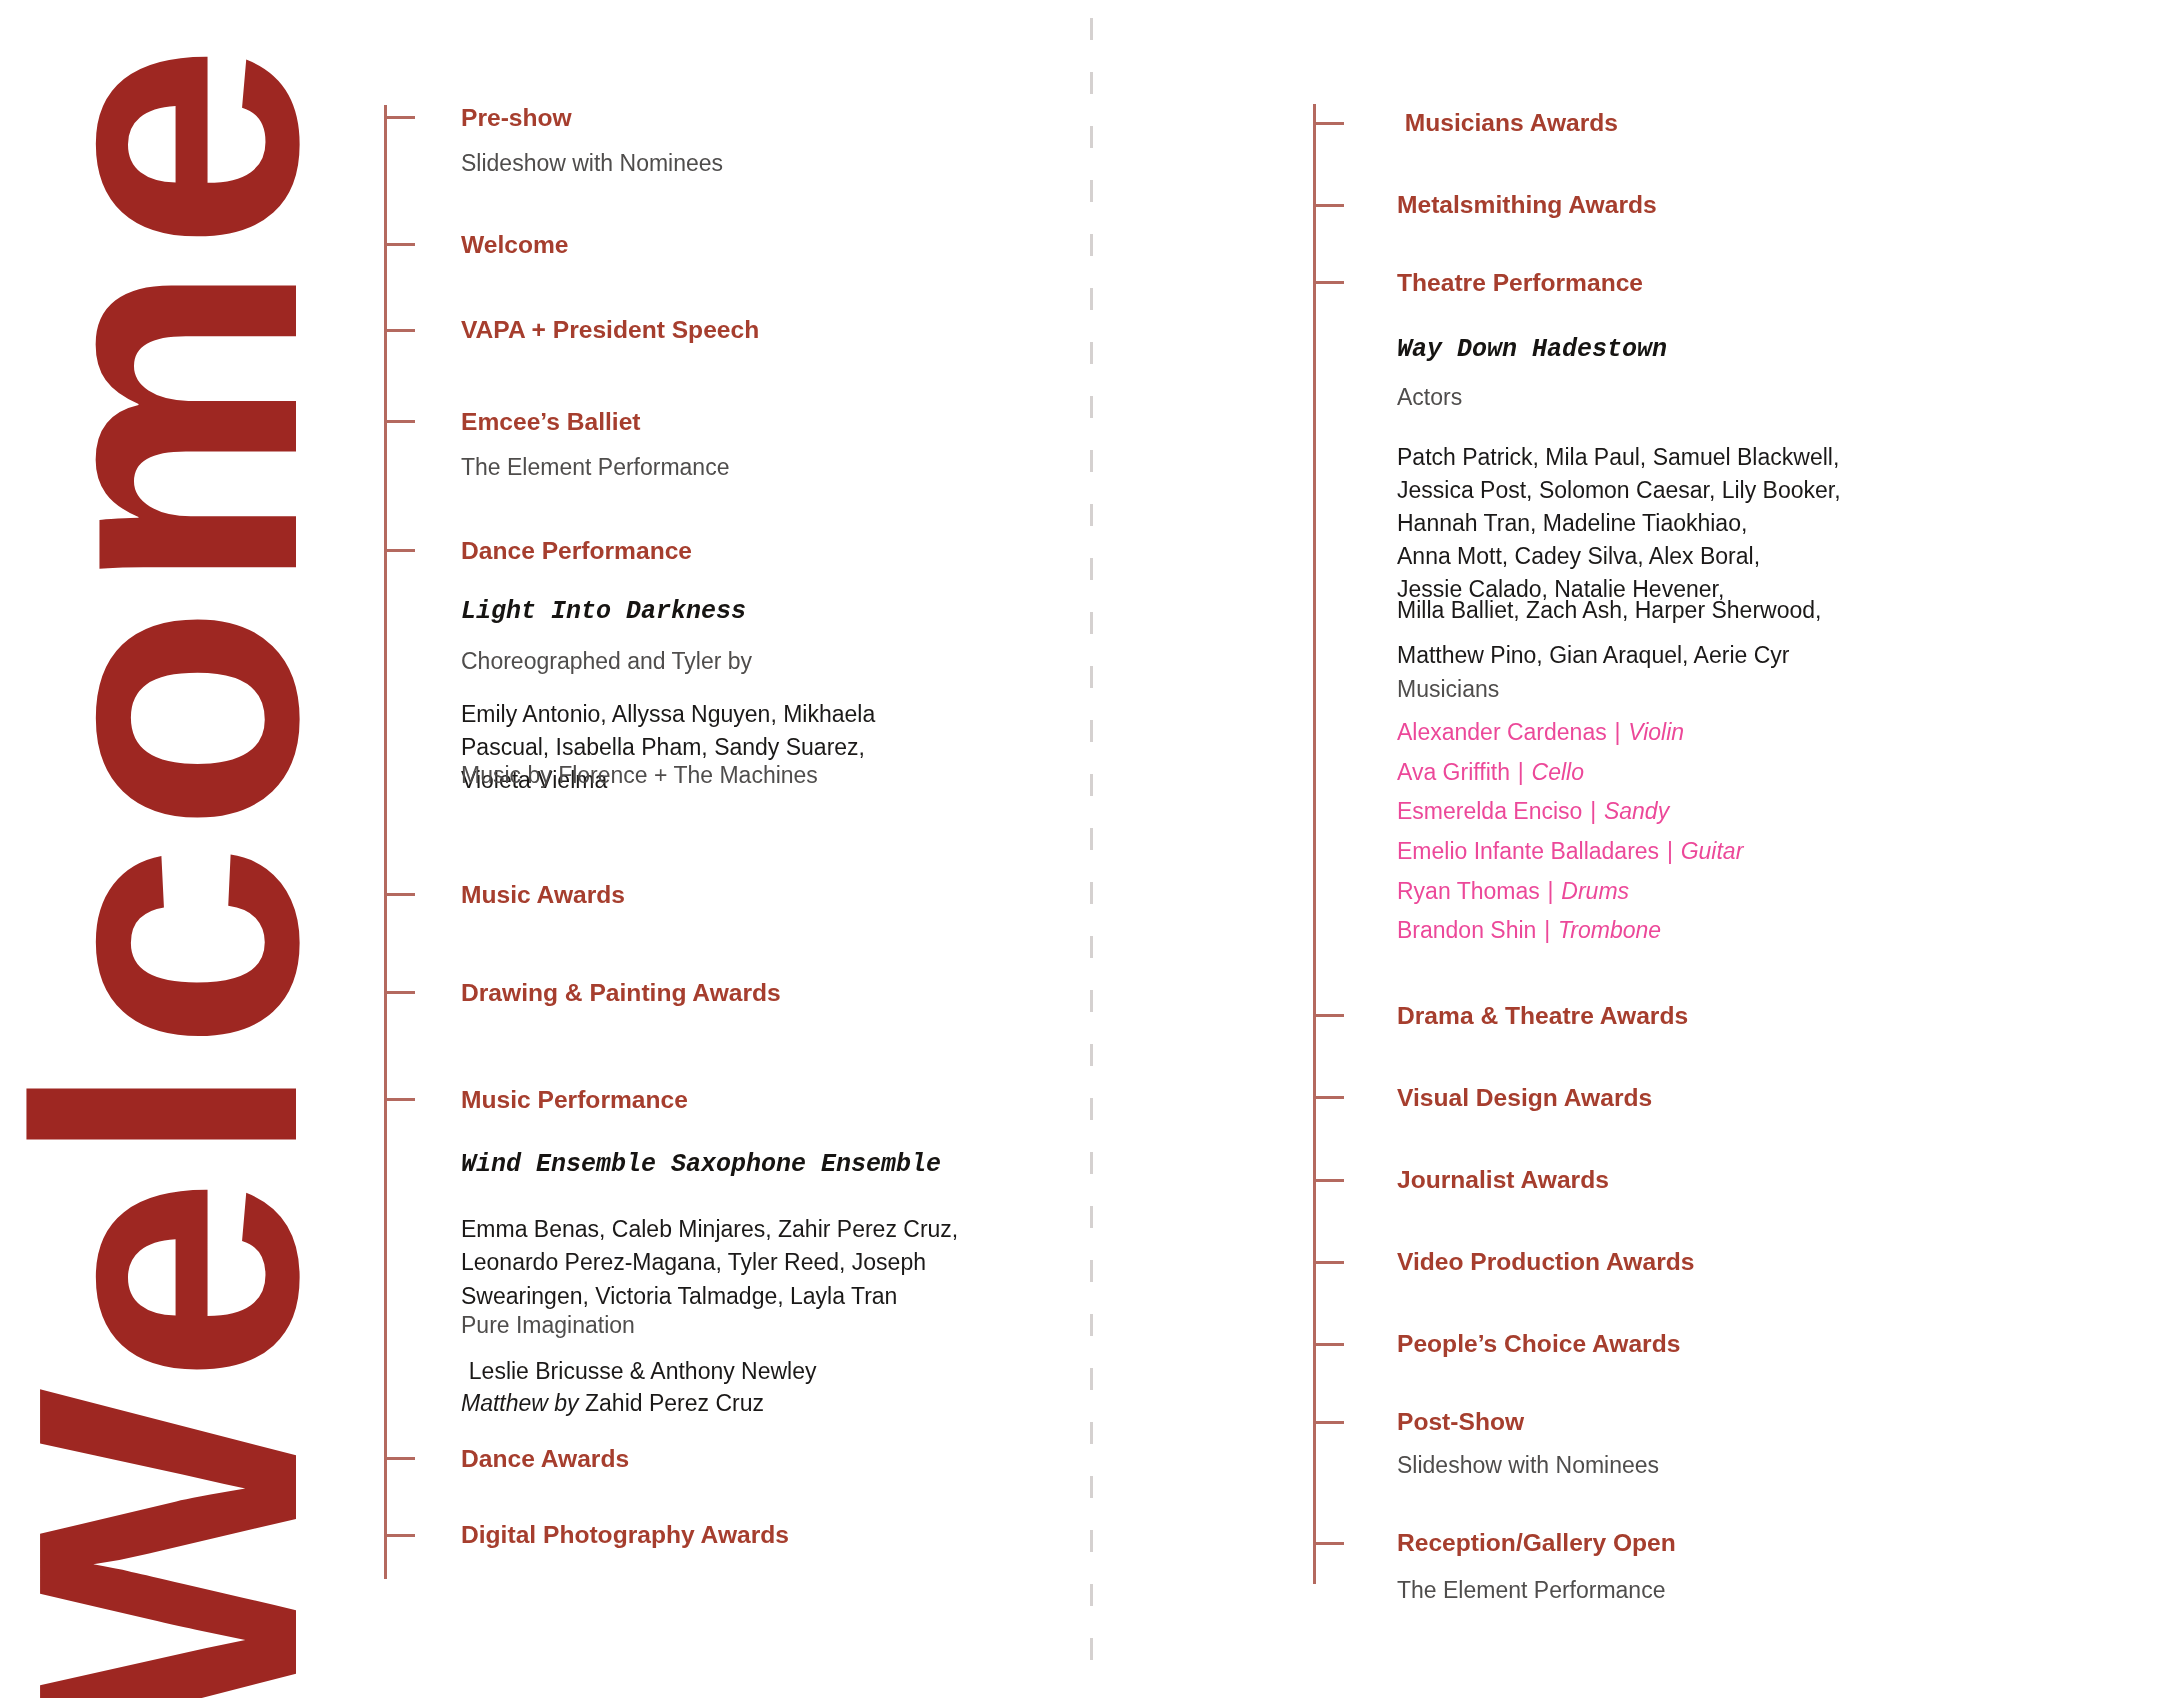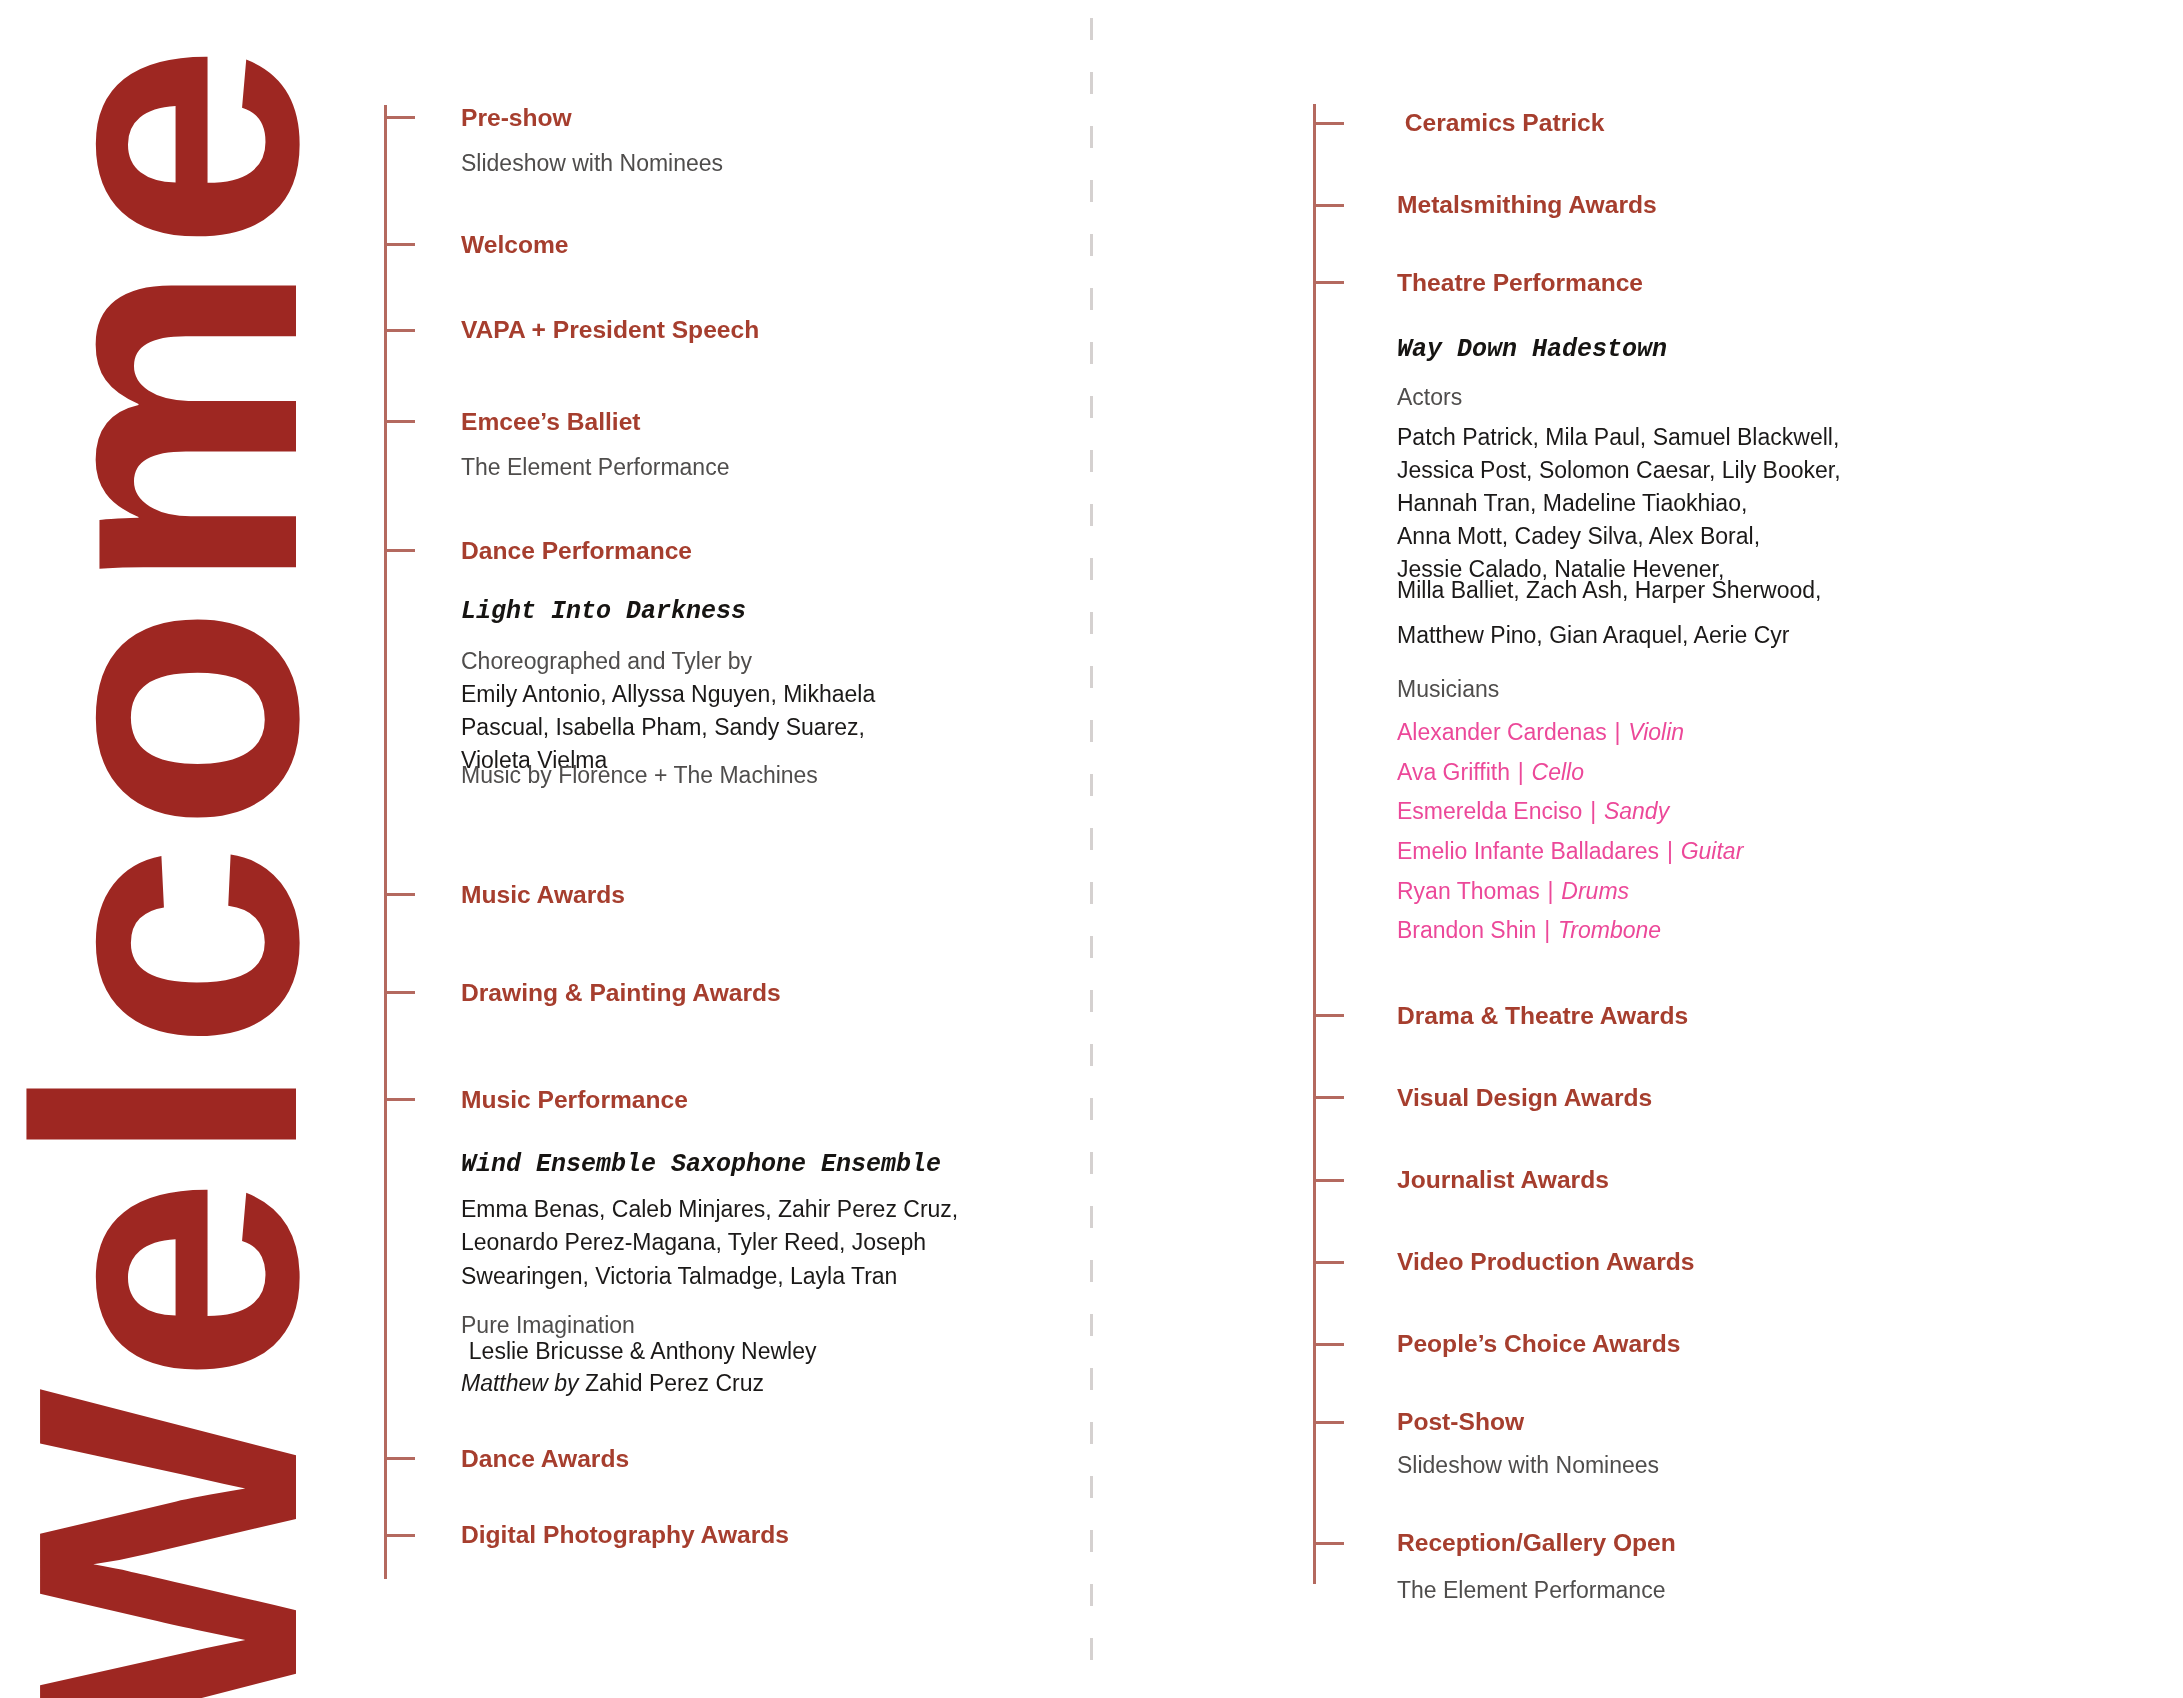--- a/index.html
+++ b/index.html
@@ -38,21 +38,21 @@
   .tick{position:absolute;width:31px;height:2.6px;background:#b4695f;}
   .tick.l{left:384px;}
   .tick.r{left:1313px;}
   
   .item{position:absolute;line-height:34px;white-space:nowrap;}
   .col-left .item{left:461px;}
   .col-right .item{left:1397px;}
   .h{font-size:24.6px;font-weight:700;color:#a63e2e;}
   .t{font-size:25px;font-weight:700;font-style:italic;color:#161412;font-family:Liberation Mono, monospace;}
   .g{font-size:23px;color:#4f4d4c;}
-  .n{font-size:23px;color:#1b1918;}
+  .n{font-size:23px;color:#1b1918;margin-top:20px;}
   .m{font-size:23px;color:#ec4899;}
   .m .pipe{padding:0 7.8px;}
   .m .inst{font-style:italic;}
   .it{font-style:italic;}
   .ind{padding-left:7.8px;}
 </style>
 </head>
 <body>
 
 <div class="welcome-banner">Welcome</div>
@@ -106,21 +106,21 @@
   <div class="item n" style="top:1225px">Leonardo Perez-Magana, Tyler Reed, Joseph</div>
   <div class="item n" style="top:1259px">Swearingen, Victoria Talmadge, Layla Tran</div>
   <div class="item g" style="top:1308px">Pure Imagination</div>
   <div class="item n ind" style="top:1334px">Leslie Bricusse &amp; Anthony Newley</div>
   <div class="item n" style="top:1366px"><span class="it">Matthew by </span><span>Zahid Perez Cruz</span></div>
   <div class="item h" style="top:1442px">Dance Awards</div>
   <div class="item h" style="top:1518px">Digital Photography Awards</div>
 </div>
 
 <div class="col-right">
-  <div class="item h ind" style="top:106px">Ceramics Patrick</div>
+  <div class="item h ind" style="top:106px">Musicians Awards</div>
   <div class="item h" style="top:188px">Metalsmithing Awards</div>
   <div class="item h" style="top:266px">Theatre Performance</div>
   <div class="item t" style="top:333px">Way Down Hadestown</div>
   <div class="item g" style="top:380px">Actors</div>
   <div class="item n" style="top:420px">Patch Patrick, Mila Paul, Samuel Blackwell,</div>
   <div class="item n" style="top:453px">Jessica Post, Solomon Caesar, Lily Booker,</div>
   <div class="item n" style="top:486px">Hannah Tran, Madeline Tiaokhiao,</div>
   <div class="item n" style="top:519px">Anna Mott, Cadey Silva, Alex Boral,</div>
   <div class="item n" style="top:552px">Jessie Calado, Natalie Hevener,</div>
   <div class="item n" style="top:573px">Milla Balliet, Zach Ash, Harper Sherwood,</div>

